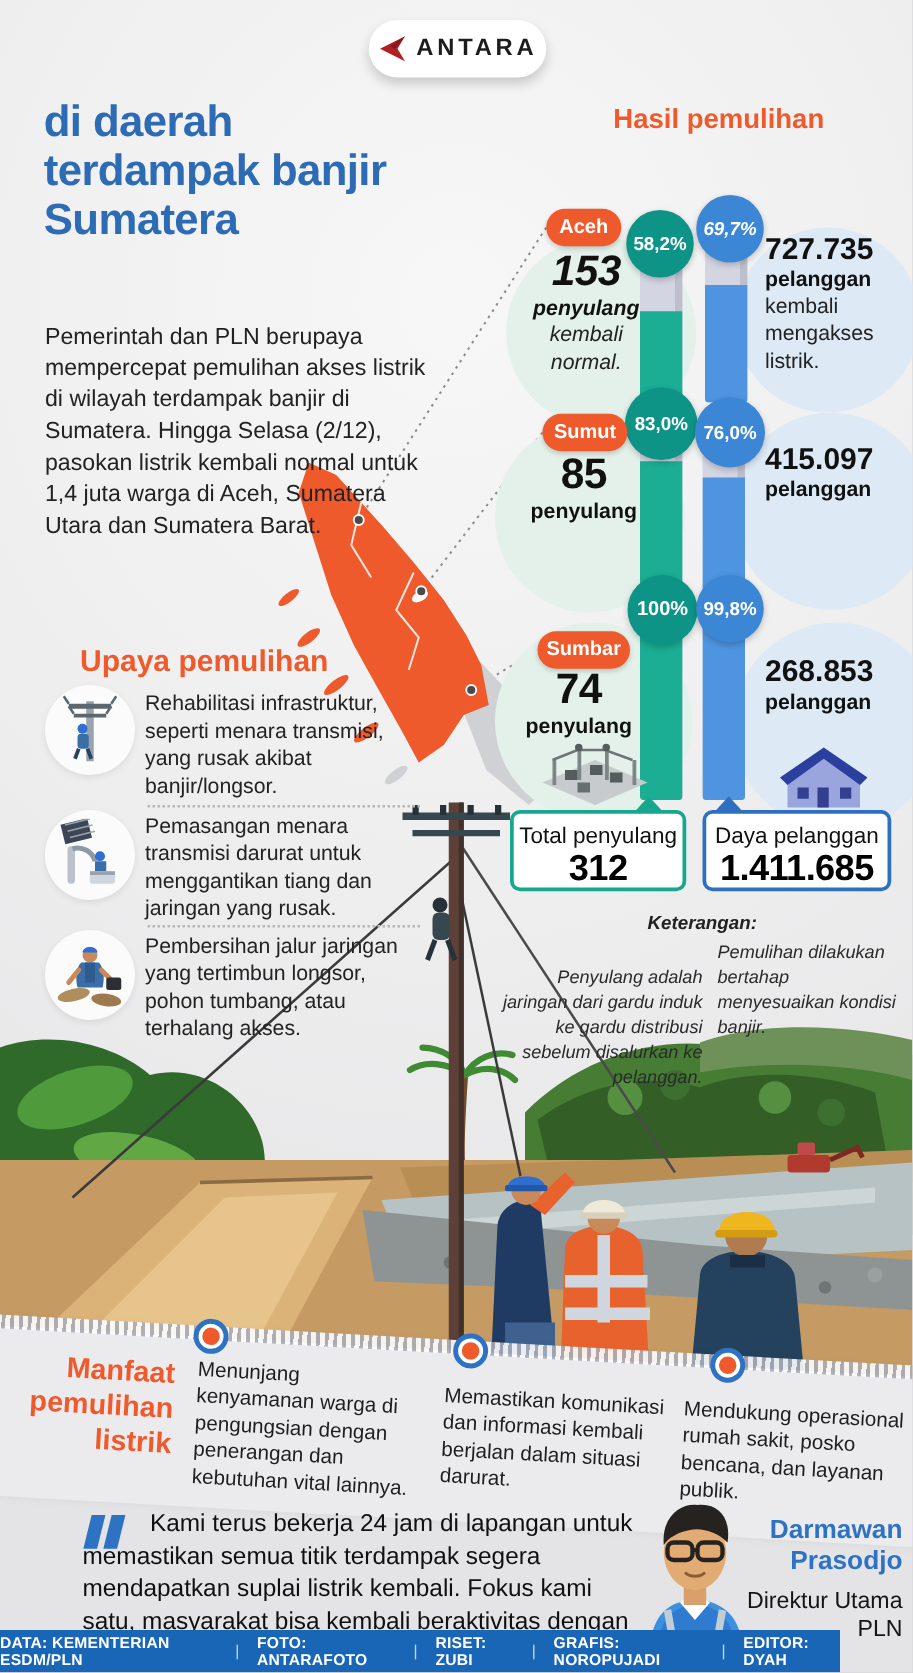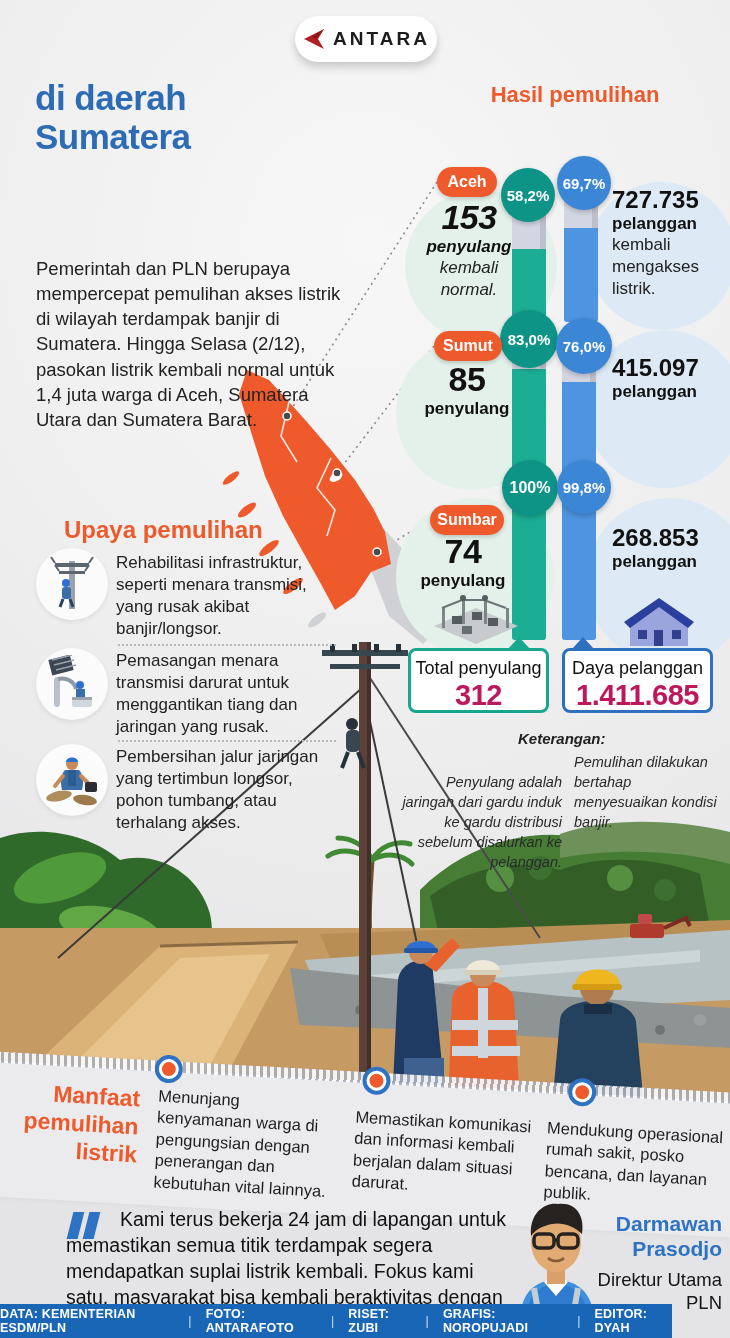--- a/index.html
+++ b/index.html
@@ -50,21 +50,21 @@
   .feeder .nt  { font-size:17px; color:#222; line-height:1.3; }
   .cust { position:absolute; text-align:left; }
   .cust .num { font-size:24px; font-weight:700; color:#111; }
   .cust .lb1 { font-size:17px; font-weight:700; color:#111; }
   .cust .nt  { font-size:17px; color:#222; line-height:1.3; width:110px; }
 
   .total-box { position:absolute; background:#fff; border-radius:8px; text-align:center; padding-top:7px; }
   .total-box.g { border:3px solid #17a78e; }
   .total-box.b { border:3px solid #2e70bf; }
   .total-box .tl { font-size:18px; color:#111; }
-  .total-box .tv { font-size:29px; font-weight:700; color:#be185d; letter-spacing:-.5px; }
+  .total-box .tv { font-size:29px; font-weight:700; color:#000000; letter-spacing:-.5px; }
   .tri { position:absolute; width:0; height:0; border-left:11px solid transparent; border-right:11px solid transparent; }
   .tri.g { border-bottom:12px solid #17a78e; }
   .tri.b { border-bottom:12px solid #2e70bf; }
 
   .ket-head { position:absolute; font-style:italic; font-weight:700; font-size:15px; color:#222; }
   .ket-note { position:absolute; font-style:italic; font-size:14.5px; line-height:1.38; color:#2a2a2a; }
 
   
   .efforts-head { position:absolute; left:64px; top:516px; color:#ee5a2b; font-weight:700; font-size:24px; }
   .effort-item { position:absolute; left:116px; width:222px; font-size:17px; line-height:1.3; color:#222; }
@@ -209,37 +209,38 @@
   <div class="logo-pill">
     <svg width="24" height="22" viewBox="0 0 24 22">
       <path d="M22,1 L2,11 L22,21 L16,11 Z" fill="#b01f24"></path>
       <path d="M22,1 L10,9 L14,11 Z" fill="#871518"></path>
     </svg>
     <span class="logo-text">ANTARA</span>
   </div>
 
   <div class="headline">
     <div class="lb">di daerah</div>
+    <div class="lb">terdampak banjir</div>
     <div class="lb">Sumatera</div>
   </div>
 
   <div class="intro">Pemerintah dan PLN berupaya mempercepat pemulihan akses listrik di wilayah terdampak banjir di Sumatera. Hingga Selasa (2/12), pasokan listrik kembali normal untuk 1,4 juta warga di Aceh, Sumatera Utara dan Sumatera Barat.</div>
 
   <div class="results-head">Hasil pemulihan</div>
 
   <div class="tint tint-g" style="left:405px;top:190px;width:152px;height:152px;"></div>
   <div class="tint tint-b" style="left:588px;top:182px;width:148px;height:148px;"></div>
   <div class="bar" style="left:512px;top:197px;height:125px;">
       <div class="bar-fill g" style="height: 58.2%;"></div>
     </div>
   <div class="bar" style="left:564px;top:187px;height:135px;">
       <div class="bar-fill b" style="height: 69.7%;"></div>
     </div>
   <div class="pct g" style="left:501px;top:168px;width:54px;height:54px;font-size:15px;">58,2%</div>
-  <div class="pct b" style="left:557px;top:156px;width:54px;height:54px;font-size:15px;">69,7%</div>
+  <div class="pct b" style="left:557px;top:156px;width:54px;height:54px;font-size:15px;font-style:italic;">69,7%</div>
   <div class="pill" style="left:437px;top:167px;width:60px;height:30px;">Aceh</div>
   <div class="feeder" style="left:424px;top:198px;width:90px;font-style:italic;">
     <div class="num">153</div>
     <div class="lb1">penyulang</div>
     <div class="nt">kembali normal.</div>
   </div>
   <div class="cust" style="left:612px;top:186px;">
     <div class="num">727.735</div>
     <div class="lb1">pelanggan</div>
     <div class="nt">kembali mengakses listrik.</div>

